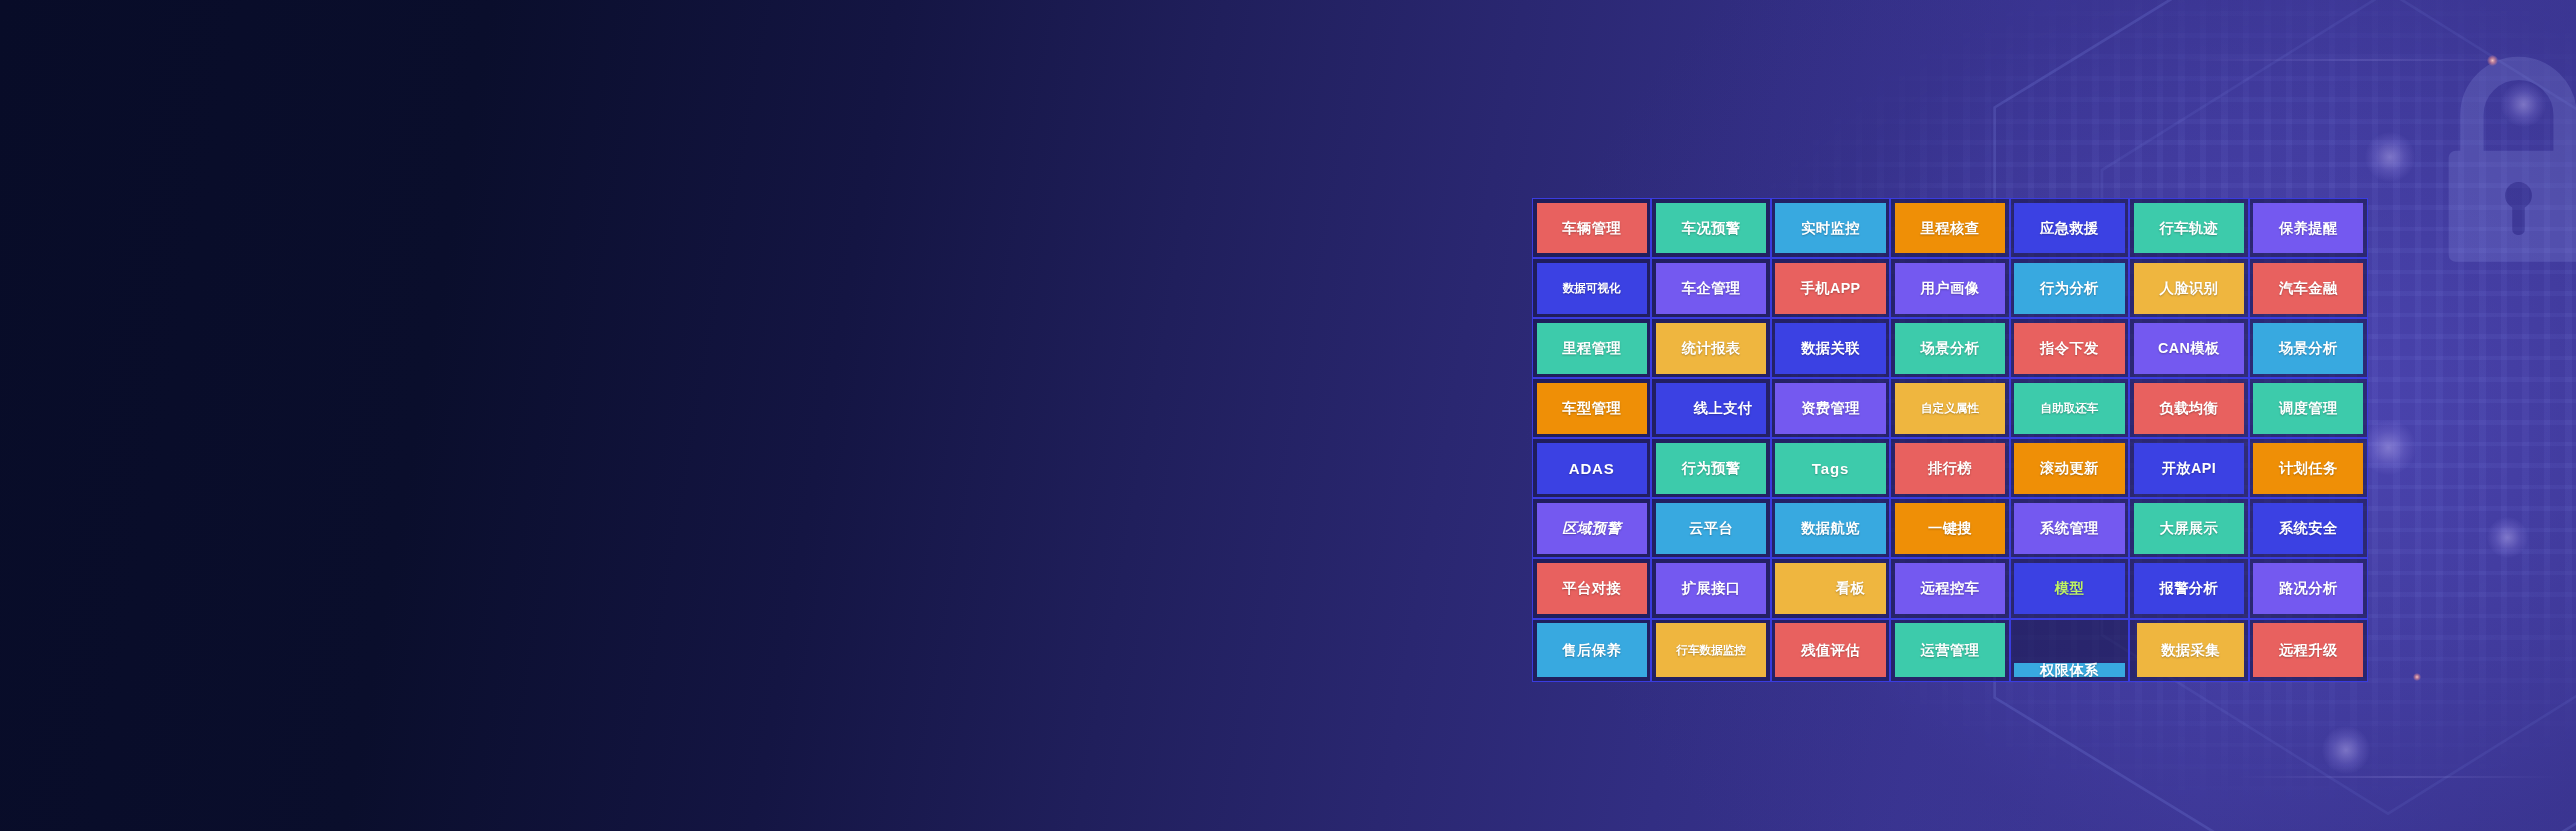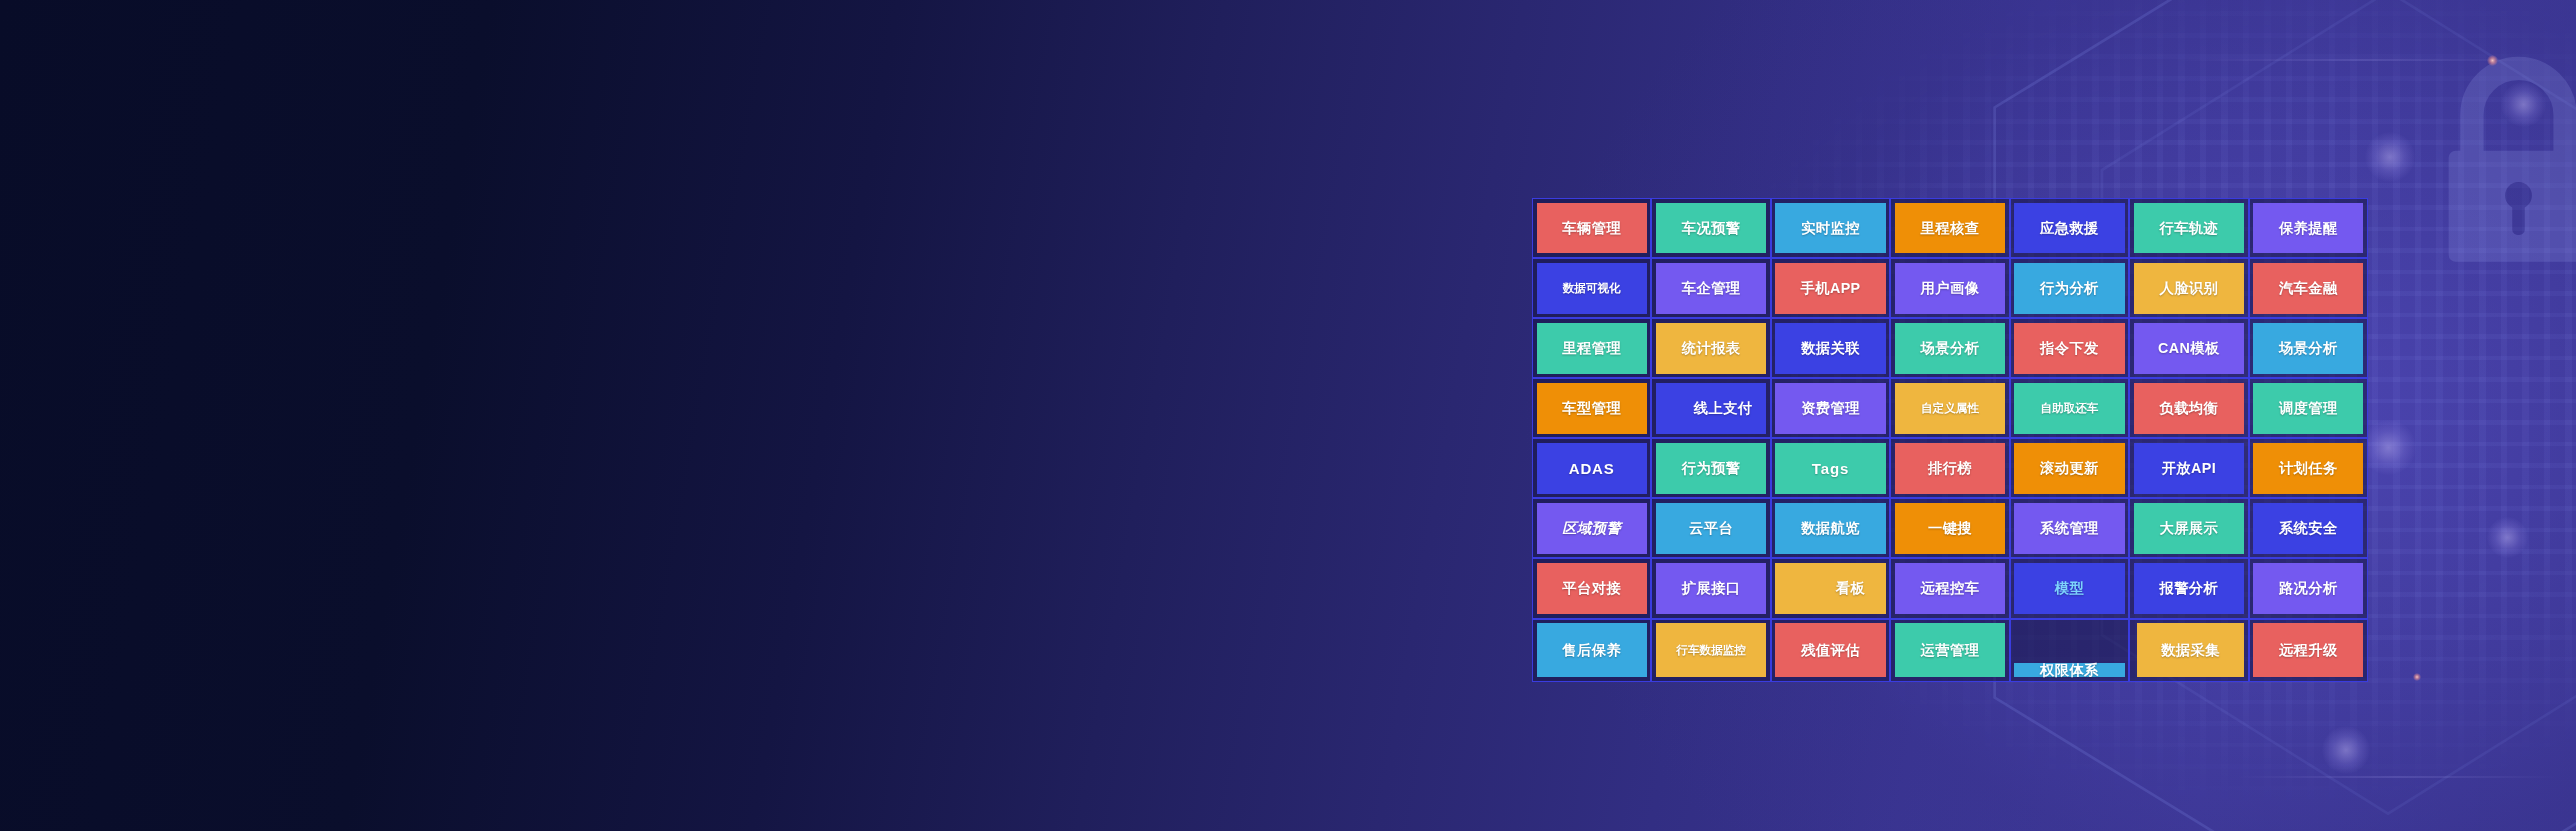--- a/index.html
+++ b/index.html
@@ -382,21 +382,21 @@
           <span class="tile-label" style="color: rgb(255, 255, 255);">看板</span>
         </div>
       </div>
       <div class="tile" style="border-color: rgb(58, 60, 224);">
         <div class="tile-fill" style="background: rgb(116, 89, 240);">
           <span class="tile-label" style="color: rgb(255, 255, 255);">远程控车</span>
         </div>
       </div>
       <div class="tile" style="border-color: rgb(58, 60, 224);">
         <div class="tile-fill" style="background: rgb(59, 65, 227);">
-          <span class="tile-label" style="color: #7dd3fc;">模型</span>
+          <span class="tile-label" style="color: #bef264;">模型</span>
         </div>
       </div>
       <div class="tile" style="border-color: rgb(58, 60, 224);">
         <div class="tile-fill" style="background: rgb(59, 65, 227);">
           <span class="tile-label" style="color: rgb(255, 255, 255);">报警分析</span>
         </div>
       </div>
       <div class="tile" style="border-color: rgb(58, 60, 224);">
         <div class="tile-fill" style="background: rgb(116, 89, 240);">
           <span class="tile-label" style="color: rgb(255, 255, 255);">路况分析</span>

